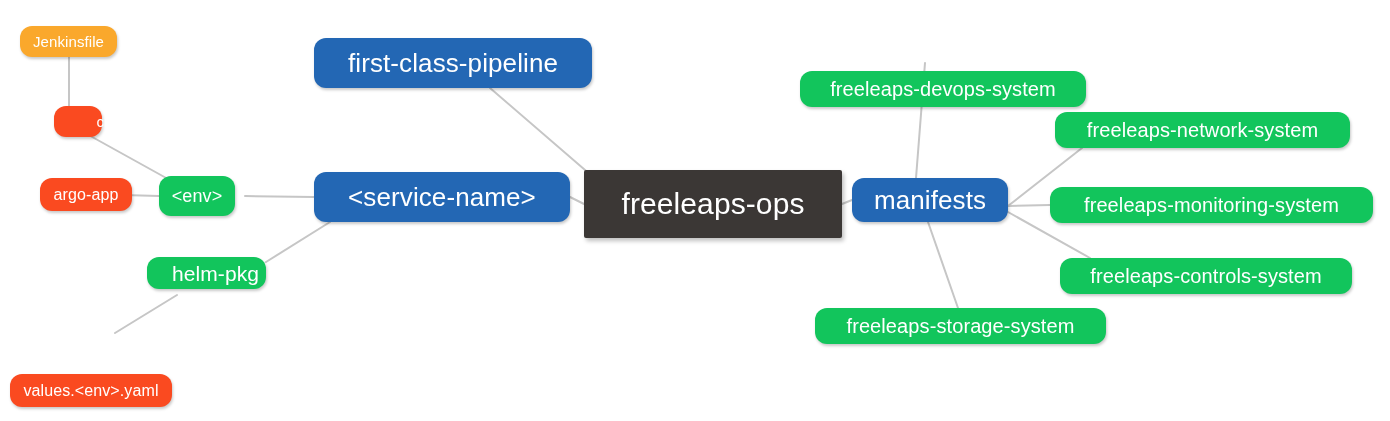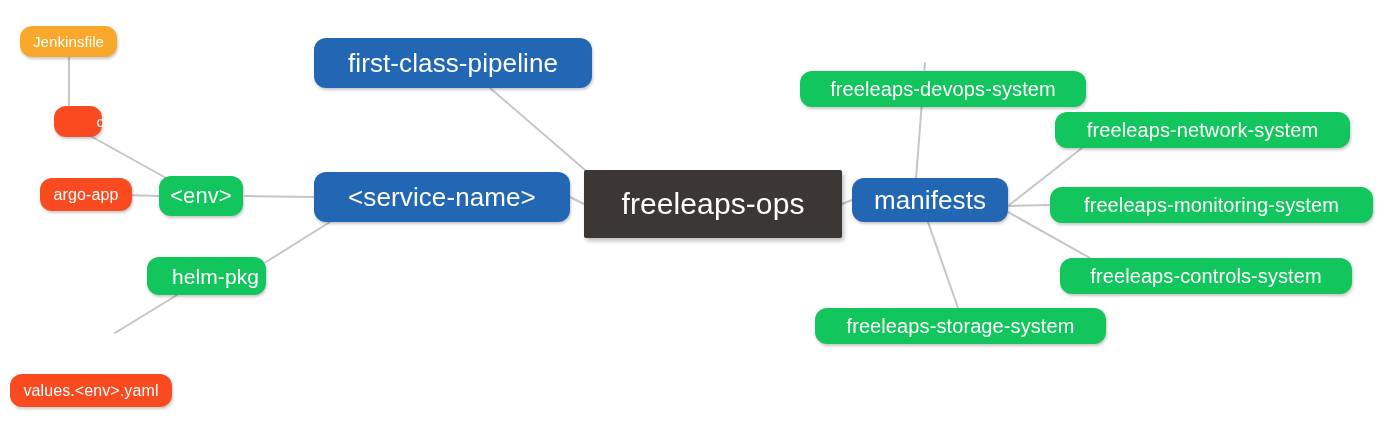--- a/index.html
+++ b/index.html
@@ -61,22 +61,22 @@
       <line x1="1008" y1="206" x2="1082" y2="148" stroke="#c6c6c6" stroke-width="2" stroke-linecap="round"></line>
       <line x1="1008" y1="206" x2="1050" y2="205" stroke="#c6c6c6" stroke-width="2" stroke-linecap="round"></line>
       <line x1="1008" y1="212" x2="1090" y2="258" stroke="#c6c6c6" stroke-width="2" stroke-linecap="round"></line>
       <line x1="928" y1="222" x2="958" y2="308" stroke="#c6c6c6" stroke-width="2" stroke-linecap="round"></line>
     </svg>
   <div id="nodes">
       <div class="node root" style="left: 584px; top: 170px; width: 258px; height: 68px; background: rgb(59, 55, 53); font-size: 30px;">freeleaps-ops</div>
       <div class="node" style="left: 314px; top: 172px; width: 256px; height: 50px; background: rgb(35, 103, 180); font-size: 26px;">&lt;service-name&gt;</div>
       <div class="node" style="left: 314px; top: 38px; width: 278px; height: 50px; background: rgb(35, 103, 180); font-size: 26px;">first-class-pipeline</div>
       <div class="node" style="left: 852px; top: 178px; width: 156px; height: 44px; background: rgb(35, 103, 180); font-size: 26px;">manifests</div>
-      <div class="node" style="left: 159px; top: 176px; width: 84px; height: 40px; background: rgb(18, 197, 92); font-size: 22px;">&lt;env&gt;</div>
-      <div class="node" style="left: 147px; top: 257px; width: 119px; height: 38px; background: rgb(18, 197, 92); font-size: 21px; padding-left: 18px;">helm-pkg</div>
+      <div class="node" style="left: 159px; top: 176px; width: 76px; height: 40px; background: rgb(18, 197, 92); font-size: 18px;">&lt;env&gt;</div>
+      <div class="node" style="left: 147px; top: 257px; width: 119px; height: 32px; background: rgb(18, 197, 92); font-size: 21px; padding-left: 18px;">helm-pkg</div>
       <div class="node" style="left: 800px; top: 27px; width: 286px; height: 36px; background: rgb(18, 197, 92); font-size: 20px; margin-top: 44px;">freeleaps-devops-system</div>
       <div class="node" style="left: 1055px; top: 112px; width: 295px; height: 36px; background: rgb(18, 197, 92); font-size: 20px;">freeleaps-network-system</div>
       <div class="node" style="left: 1050px; top: 187px; width: 323px; height: 36px; background: rgb(18, 197, 92); font-size: 20px;">freeleaps-monitoring-system</div>
       <div class="node" style="left: 1060px; top: 258px; width: 292px; height: 36px; background: rgb(18, 197, 92); font-size: 20px;">freeleaps-controls-system</div>
       <div class="node" style="left: 815px; top: 308px; width: 291px; height: 36px; background: rgb(18, 197, 92); font-size: 20px;">freeleaps-storage-system</div>
       <div class="node" style="left: 20px; top: 26px; width: 97px; height: 31px; background: rgb(250, 168, 44); font-size: 15px;">Jenkinsfile</div>
       <div class="node" style="left: 54px; top: 106px; width: 31px; height: 31px; background: rgb(250, 74, 32); font-size: 15px; padding-left: 48px;">ci</div>
       <div class="node" style="left: 40px; top: 178px; width: 92px; height: 33px; background: rgb(250, 74, 32); font-size: 16px;">argo-app</div>
       <div class="node" style="left: 10px; top: 333px; width: 162px; height: 33px; background: rgb(250, 74, 32); font-size: 16px; margin-top: 41px;">values.&lt;env&gt;.yaml</div>
     </div>

